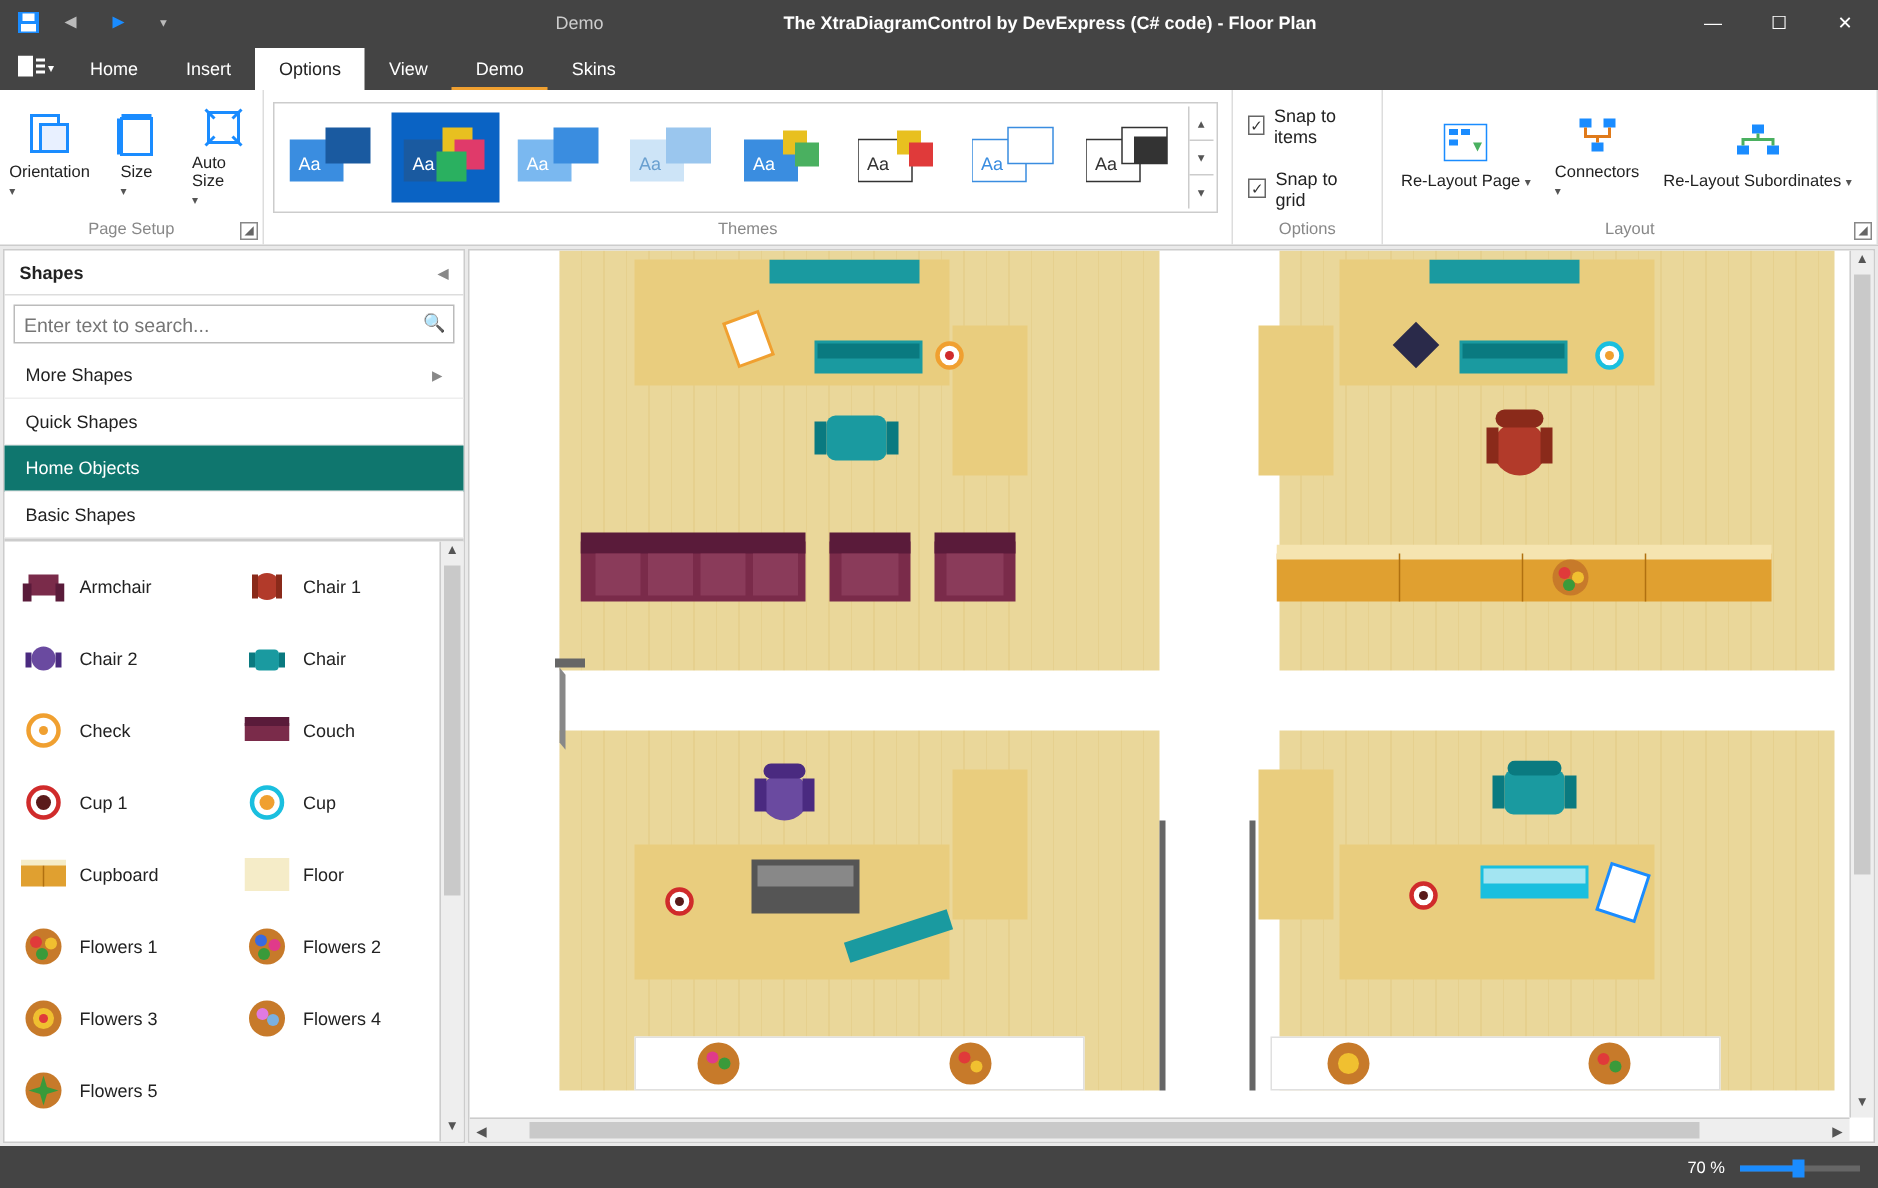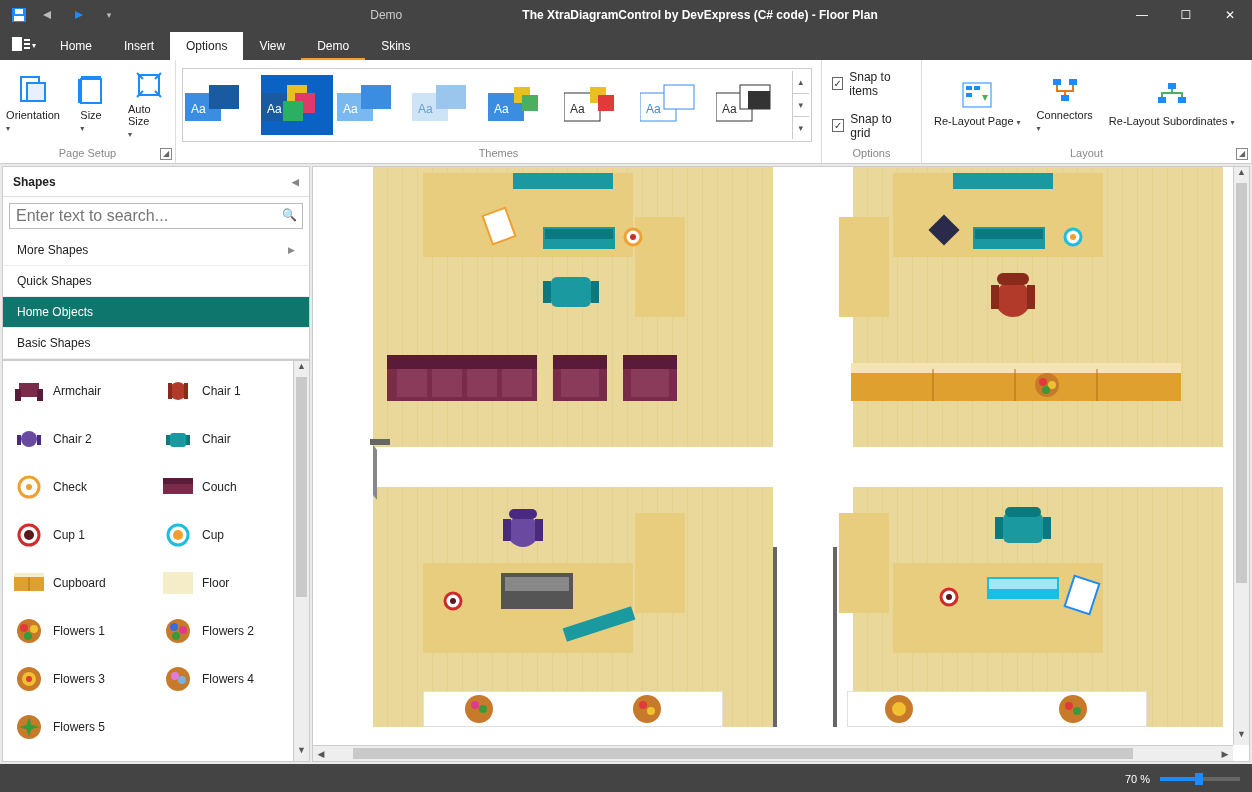--- a/index.html
+++ b/index.html
@@ -26,37 +26,37 @@
 .ribbon-group{ border-right:1px solid #ddd; display:flex; flex-direction:column; justify-content:space-between; padding:4px 6px 2px; position:relative;}
 .ribbon-group .group-body{ flex:1; display:flex; align-items:center; gap:4px;}
 .ribbon-group .group-label{ text-align:center; color:#888; font-size:11px; padding:2px 0;}
 .big-btn{ display:flex; flex-direction:column; align-items:center; justify-content:center; cursor:pointer; padding:2px 6px; gap:2px; min-width:54px;}
 .big-btn .lbl{ font-size:11px; text-align:left; line-height:12px;}
 .big-btn svg{ width:32px; height:32px;}
 .drop-caret{ font-size:8px; color:#555;}
 .dialog-launcher{ position:absolute; right:3px; bottom:3px; width:12px; height:12px; border:1px solid #888; font-size:8px; line-height:10px; text-align:center; color:#666; cursor:pointer;}
 
 .themes-gallery{ border:1px solid #ccc; height:74px; width:630px; display:flex; align-items:center; padding:2px; gap:4px; position:relative; background:#fff;}
-.theme-swatch{ width:74px; height:60px; display:flex; align-items:center; cursor:pointer;}
+.theme-swatch{ width:74px; height:60px; display:flex; align-items:center; justify-content:center; cursor:pointer;}
 .theme-swatch.selected{ background:#0a63c4; }
 .gallery-scroll{ width:18px; height:68px; border-left:1px solid #ccc; display:flex; flex-direction:column;}
 .gallery-scroll div{ flex:1; display:flex; align-items:center; justify-content:center; border-bottom:1px solid #ccc; cursor:pointer; font-size:9px; color:#555;}
 .gallery-scroll div:last-child{border-bottom:none;}
 
 .check{ display:flex; align-items:center; gap:6px; padding:2px 4px; cursor:pointer; font-size:12px;}
 .checkbox{ width:13px; height:13px; border:1px solid #666; display:flex; align-items:center; justify-content:center; font-size:10px; color:#333;}
 
 
 .main{ position:absolute; top:164px; left:0; right:0; bottom:28px; display:flex; background:#eaeaea;}
 
 
 .shapes-panel{ width:308px; background:#fff; border:1px solid #ccc; margin:2px; display:flex; flex-direction:column;}
 .shapes-header{ height:30px; display:flex; align-items:center; justify-content:space-between; padding:0 10px; font-weight:600; border-bottom:1px solid #ddd;}
 .search-row{ padding:6px;}
-.search-box{ width:100%; height:26px; border:1px solid #bbb; padding:0 26px 0 6px; font-size:16px; color:#888;}
+.search-box{ width:100%; height:26px; border:1px solid #bbb; padding:0 26px 0 6px; font-size:13px; color:#888;}
 .search-wrap{ position:relative;}
 .search-wrap .mag{ position:absolute; right:6px; top:5px; color:#888;}
 .shape-cat{ padding:8px 14px; cursor:pointer; font-size:12px; border-bottom:1px solid #eee; display:flex; align-items:center; justify-content:space-between;}
 .shape-cat.selected{ background:#0f766e; color:#fff;}
 .shape-grid{ flex:1; overflow:hidden; position:relative; border-top:2px solid #ccc;}
 .shape-grid-inner{ display:grid; grid-template-columns:1fr 1fr; padding:6px 4px; gap:0;}
 .shape-item{ display:flex; align-items:center; gap:8px; padding:10px 6px; cursor:pointer; font-size:12px;}
 .shape-icon{ width:32px; height:28px; display:flex; align-items:center; justify-content:center;}
 .vscroll{ position:absolute; right:0; top:0; bottom:0; width:16px; background:#eee; border-left:1px solid #ccc;}
 .vscroll .thumb{ position:absolute; left:2px; right:2px; top:16px; height:220px; background:#c9c9c9;}

